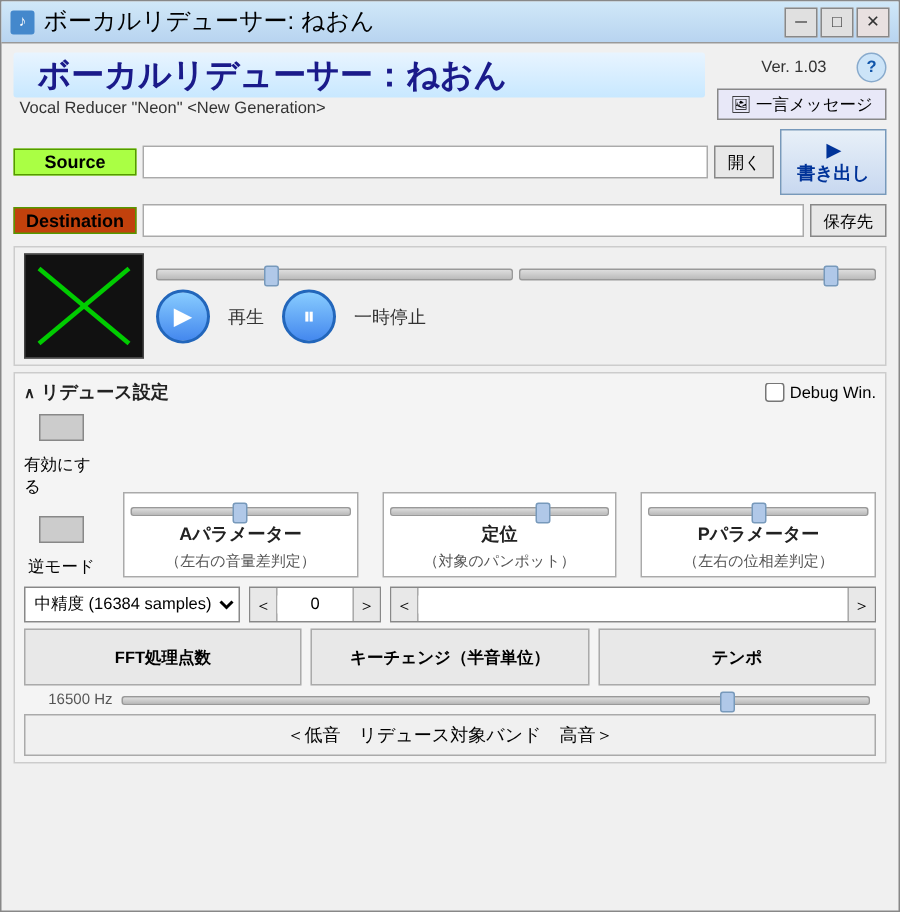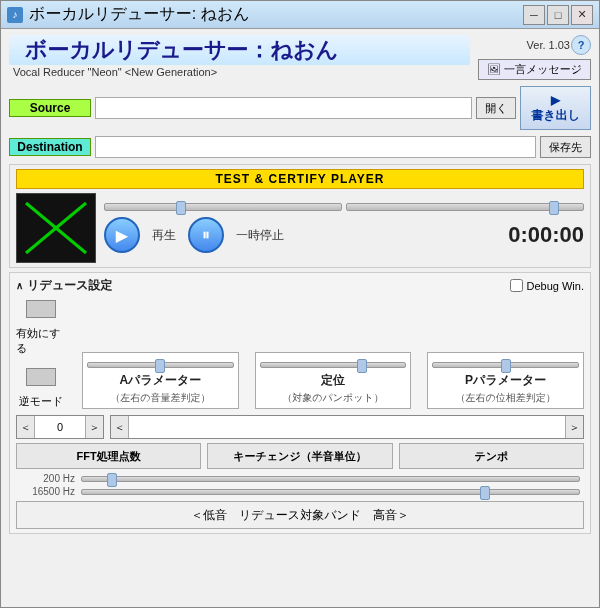--- a/index.html
+++ b/index.html
@@ -94,21 +94,21 @@
     }
     .header-right {
       display: flex;
       flex-direction: column;
       align-items: flex-end;
       gap: 4px;
     }
     .ver-row {
       display: flex;
       align-items: center;
-      gap: 1px;
+      gap: 20px;
     }
     .ver-text {
       font-size: 11px;
       color: #333;
     }
     .help-btn {
       width: 20px;
       height: 20px;
       border-radius: 50%;
       background: #cce4f8;
@@ -135,21 +135,21 @@
       background: #aaff44;
       border: 1px solid #559900;
       color: #000;
       font-size: 12px;
       font-weight: bold;
       padding: 1px 6px;
       width: 82px;
       text-align: center;
     }
     .label-dest {
-      background: #5eead4;
+      background: #c2410c;
       border: 1px solid #559900;
       color: #000;
       font-size: 12px;
       font-weight: bold;
       padding: 1px 6px;
       width: 82px;
       text-align: center;
     }
     .file-input {
       flex: 1;
@@ -445,21 +445,21 @@
       border: none;
       outline: none;
     }
     .func-btns {
       display: flex;
       gap: 6px;
       margin-bottom: 4px;
     }
     .func-btn {
       flex: 1;
-      height: 26px;
+      height: 38px;
       background: #e8e8e8;
       border: 1px solid #aaa;
       font-size: 11px;
       cursor: pointer;
       font-weight: bold;
     }
     .freq-sliders {
       display: flex;
       flex-direction: column;
       gap: 2px;
@@ -565,21 +565,20 @@
       </button>
     </div>
 
     <div class="file-row">
       <div class="label-dest">Destination</div>
       <input class="file-input" type="text" style="">
       <button class="save-btn">保存先</button>
     </div>
 
     <div class="player-section">
-      <div class="test-banner">TEST &amp; CERTIFY PLAYER</div>
       <div class="player-inner">
         <div class="waveform-box">
           <div class="waveform-x">
             <svg width="70" height="60" viewBox="0 0 70 60">
               <line x1="5" y1="5" x2="65" y2="55" stroke="#00cc00" stroke-width="3"></line>
               <line x1="65" y1="5" x2="5" y2="55" stroke="#00cc00" stroke-width="3"></line>
             </svg>
           </div>
         </div>
         <div class="player-controls-area">
@@ -593,21 +592,20 @@
           </div>
           <div class="controls-row">
             <button class="play-btn">
               <span>▶</span>
             </button>
             <span class="play-label">再生</span>
             <button class="pause-btn">
               <span>⏸</span>
             </button>
             <span class="pause-label">一時停止</span>
-            <span class="time-display">0:00:00</span>
           </div>
         </div>
       </div>
     </div>
 
     <div class="section-panel">
       <div class="section-header">
         <div class="section-title">
           <span class="collapse-arrow">∧</span>
           <span>リデュース設定</span>
@@ -644,20 +642,25 @@
           <div class="slider-track">
             <div class="slider-thumb-center"></div>
           </div>
           <div class="param-title">Pパラメーター</div>
           <div class="param-subtitle">（左右の位相差判定）</div>
         </div>
       </div>
 
       
       <div class="bottom-controls">
+        <select class="precision-select">
+          <option>低精度 (8192 samples)</option>
+          <option selected="">中精度 (16384 samples)</option>
+          <option>高精度 (32768 samples)</option>
+        </select>
         <div class="num-ctrl">
           <button class="num-btn">＜</button>
           <input class="num-val" type="text" value="0" style="">
           <button class="num-btn-r">＞</button>
         </div>
         <div class="num-ctrl2">
           <button class="num-btn">＜</button>
           <input class="num-val2" type="text" value="" style="">
           <button class="num-btn-r">＞</button>
         </div>
@@ -666,26 +669,20 @@
       
       <div class="func-btns">
         <button class="func-btn">FFT処理点数</button>
         <button class="func-btn">キーチェンジ（半音単位）</button>
         <button class="func-btn">テンポ</button>
       </div>
 
       
       <div class="freq-sliders">
         <div class="freq-row">
-          <span class="freq-label">200 Hz</span>
-          <div class="freq-track">
-            <div class="freq-thumb-20"></div>
-          </div>
-        </div>
-        <div class="freq-row">
           <span class="freq-label">16500 Hz</span>
           <div class="freq-track">
             <div class="freq-thumb-80"></div>
           </div>
         </div>
       </div>
 
       
       <button class="band-btn">＜低音　リデュース対象バンド　高音＞</button>
     </div>

